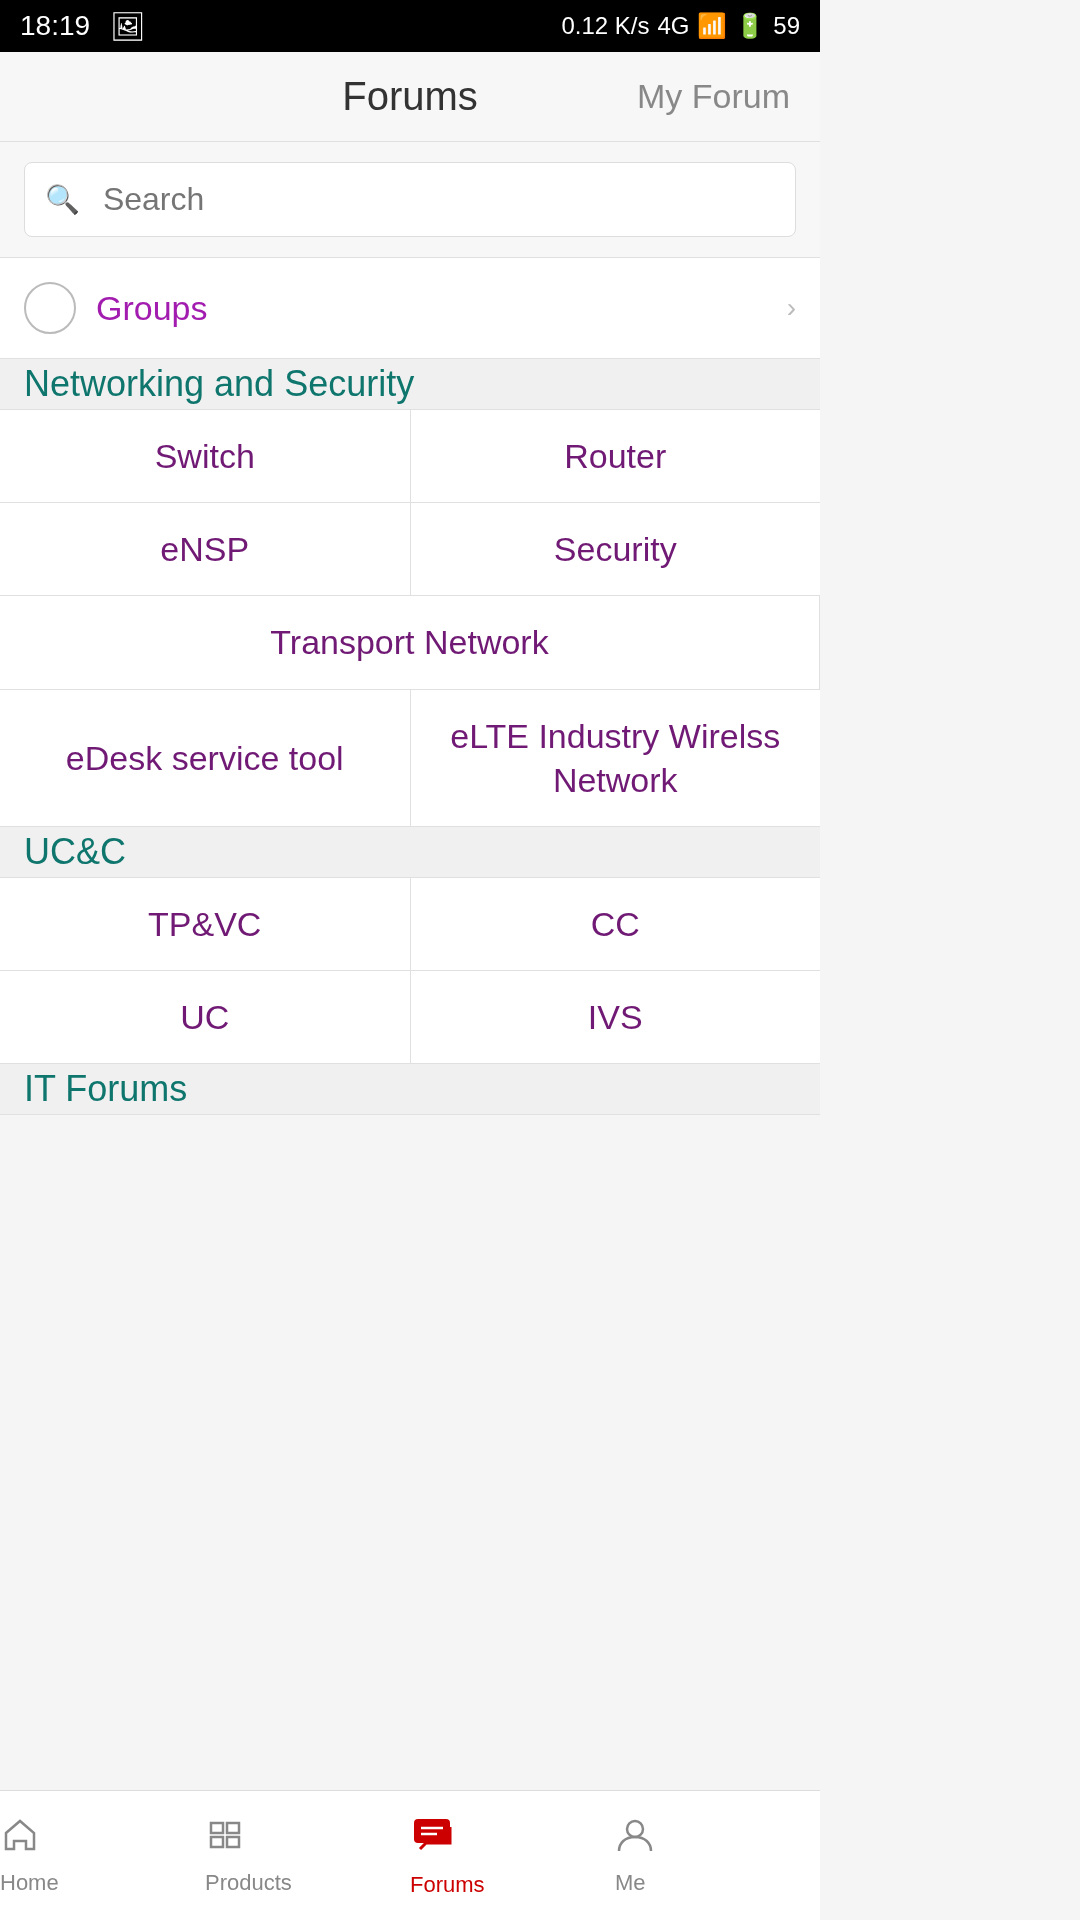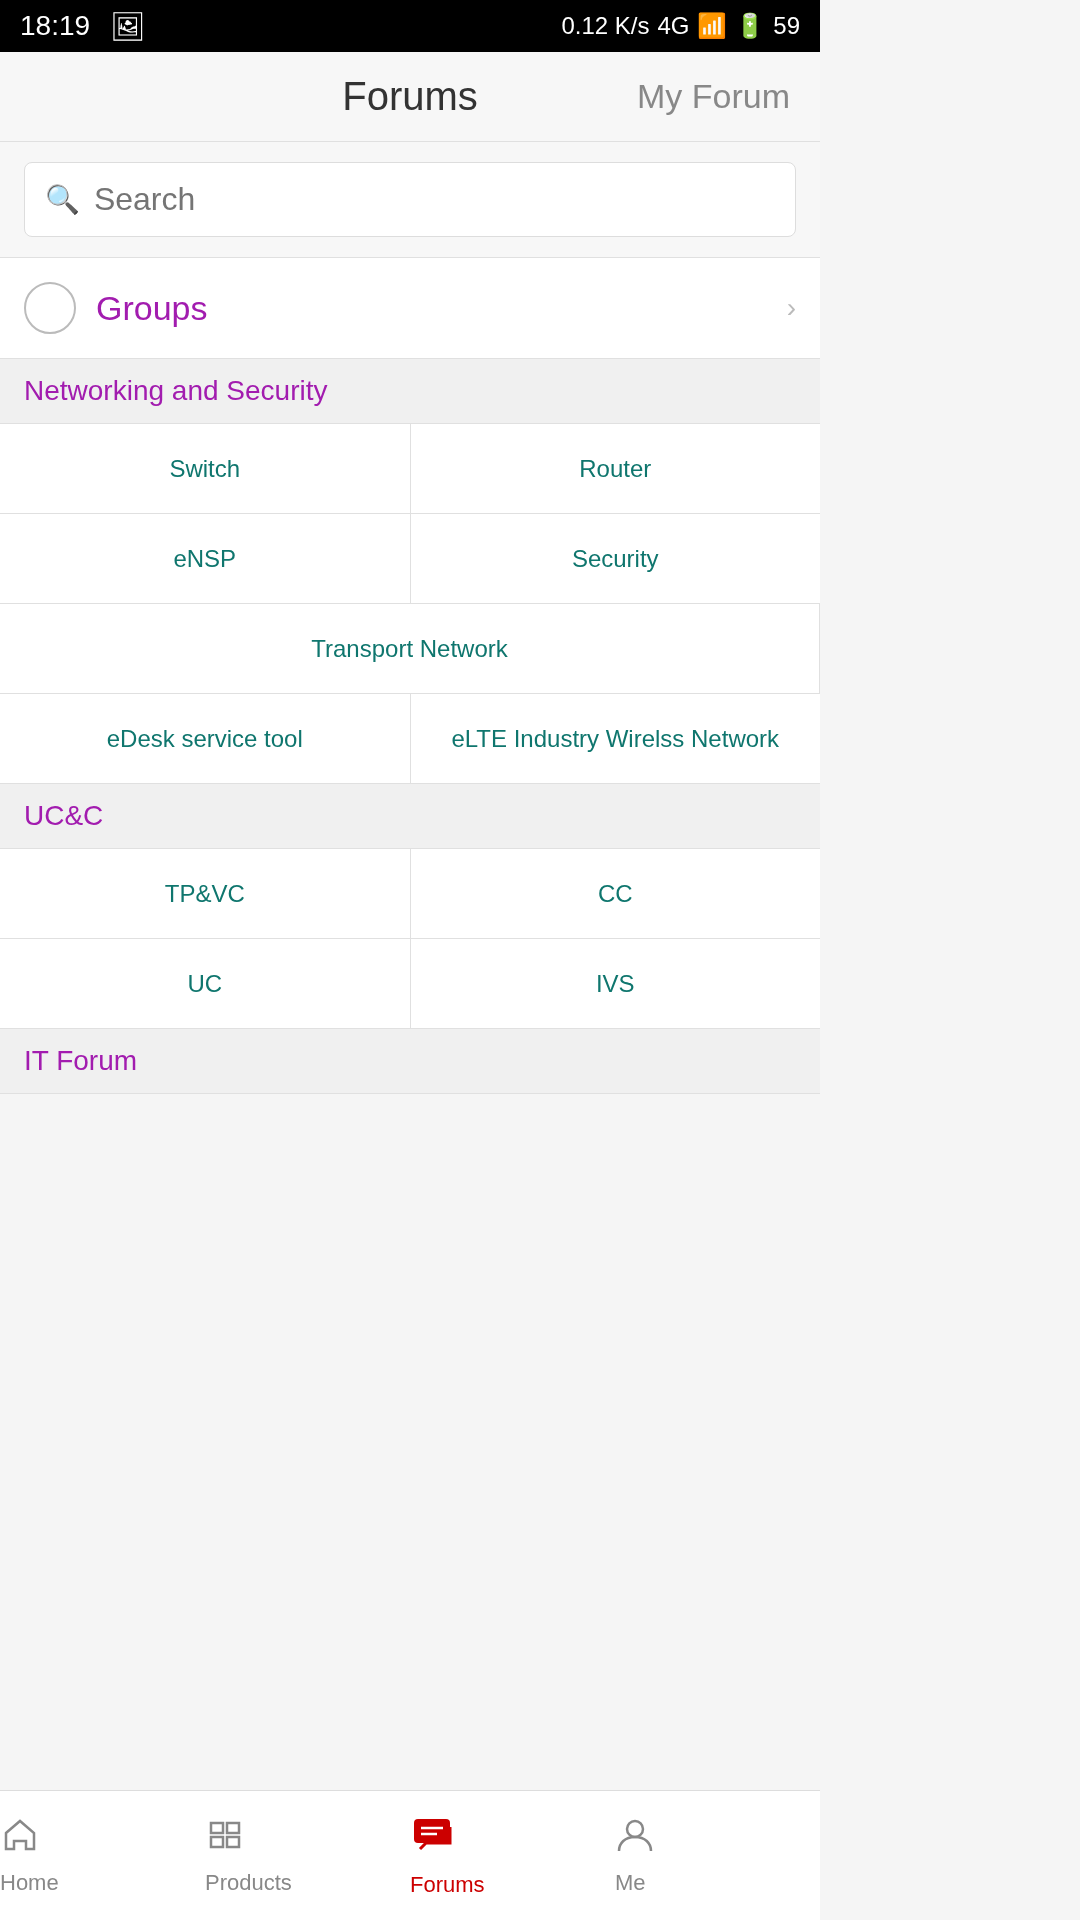--- a/index.html
+++ b/index.html
@@ -69,20 +69,21 @@
       color: #aaa;
       font-size: 28px;
     }
     .search-input {
       border: none;
       outline: none;
       font-size: 32px;
       color: #701a75;
       background: transparent;
       width: 100%;
+      margin-left: 9px;
     }
 
     
     .groups-row {
       background: #fff;
       display: flex;
       align-items: center;
       padding: 24px 24px;
       border-bottom: 1px solid #e0e0e0;
       gap: 20px;
@@ -100,41 +101,41 @@
       flex: 1;
     }
     .groups-chevron {
       font-size: 28px;
       color: #bbb;
     }
 
     
     .section-header {
       background: #f0f0f0;
-      padding: 16px 24px;
-      font-size: 28px;
-      color: #a21caf;
+      padding: 4px 24px;
+      font-size: 36px;
+      color: #0f766e;
       border-bottom: 1px solid #e0e0e0;
     }
 
     
     .grid-row {
       background: #fff;
       display: flex;
       border-bottom: 1px solid #e0e0e0;
       min-height: 90px;
     }
     .grid-cell {
       flex: 1;
       display: flex;
       align-items: center;
       justify-content: center;
       padding: 24px 32px;
-      font-size: 24px;
-      color: #0f766e;
+      font-size: 34px;
+      color: #701a75;
       text-align: center;
       line-height: 1.3;
     }
     .grid-cell:first-child {
       border-right: 1px solid #e0e0e0;
     }
 
     
     .bottom-nav {
       position: fixed;
@@ -228,21 +229,21 @@
     </div>
     <div class="section-header">UC&amp;C</div>
     <div class="grid-row">
       <div class="grid-cell">TP&amp;VC</div>
       <div class="grid-cell">CC</div>
     </div>
     <div class="grid-row">
       <div class="grid-cell">UC</div>
       <div class="grid-cell">IVS</div>
     </div>
-    <div class="section-header">IT Forum</div>
+    <div class="section-header">IT Forums</div>
   </div>
 
 <div class="bottom-spacer"></div>
 
 <div class="bottom-nav">
   <div class="nav-item">
     <span class="nav-icon">
       <svg width="40" height="40" viewBox="0 0 40 40" fill="none" xmlns="http://www.w3.org/2000/svg">
         <path d="M6 18L20 6L34 18V34H26V26H14V34H6V18Z" stroke="#888" stroke-width="2.5" fill="none"></path>
       </svg>

